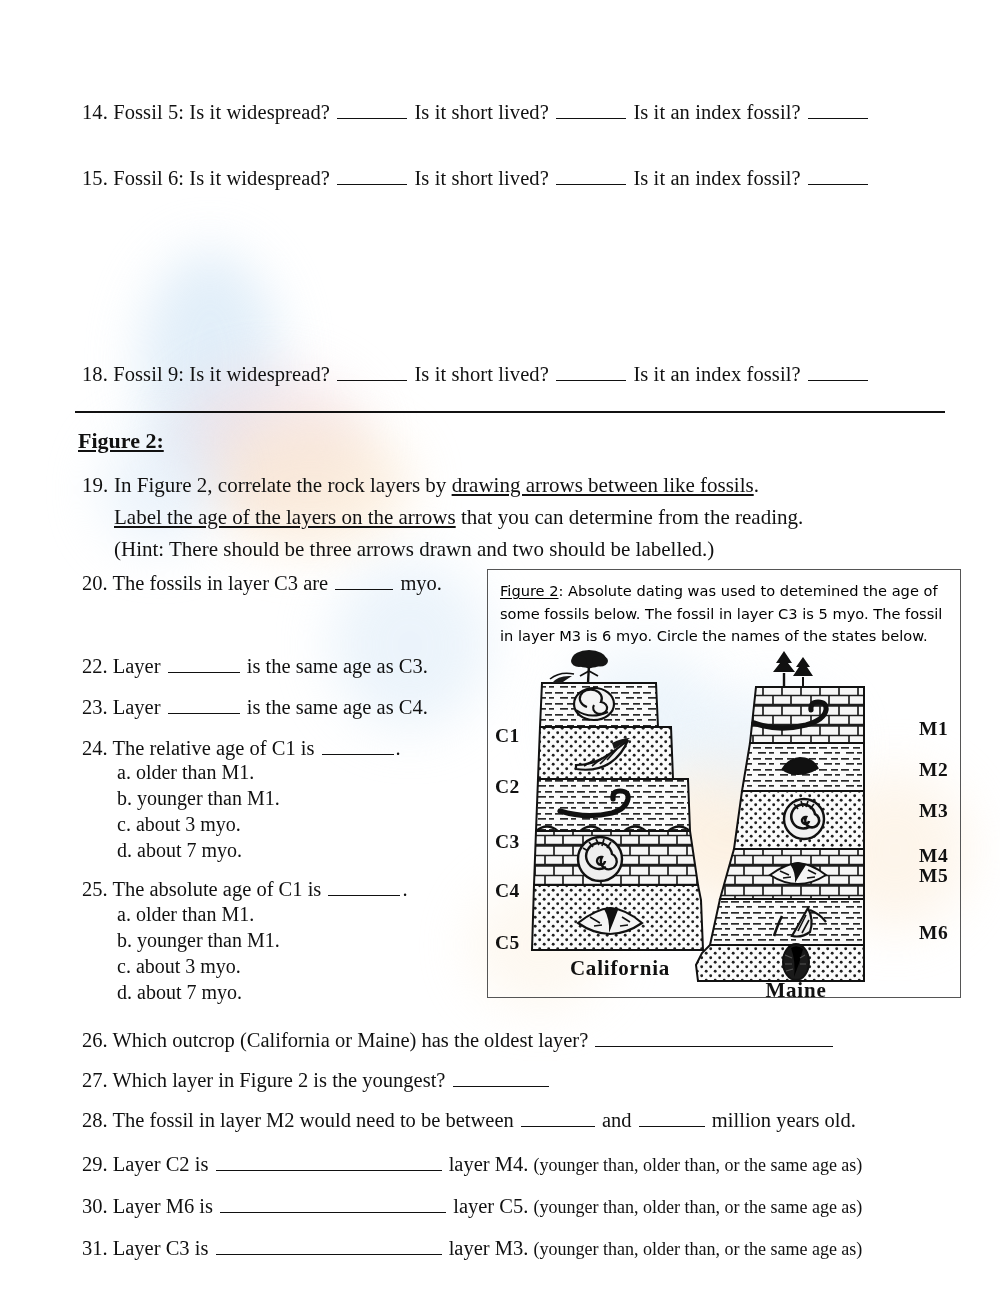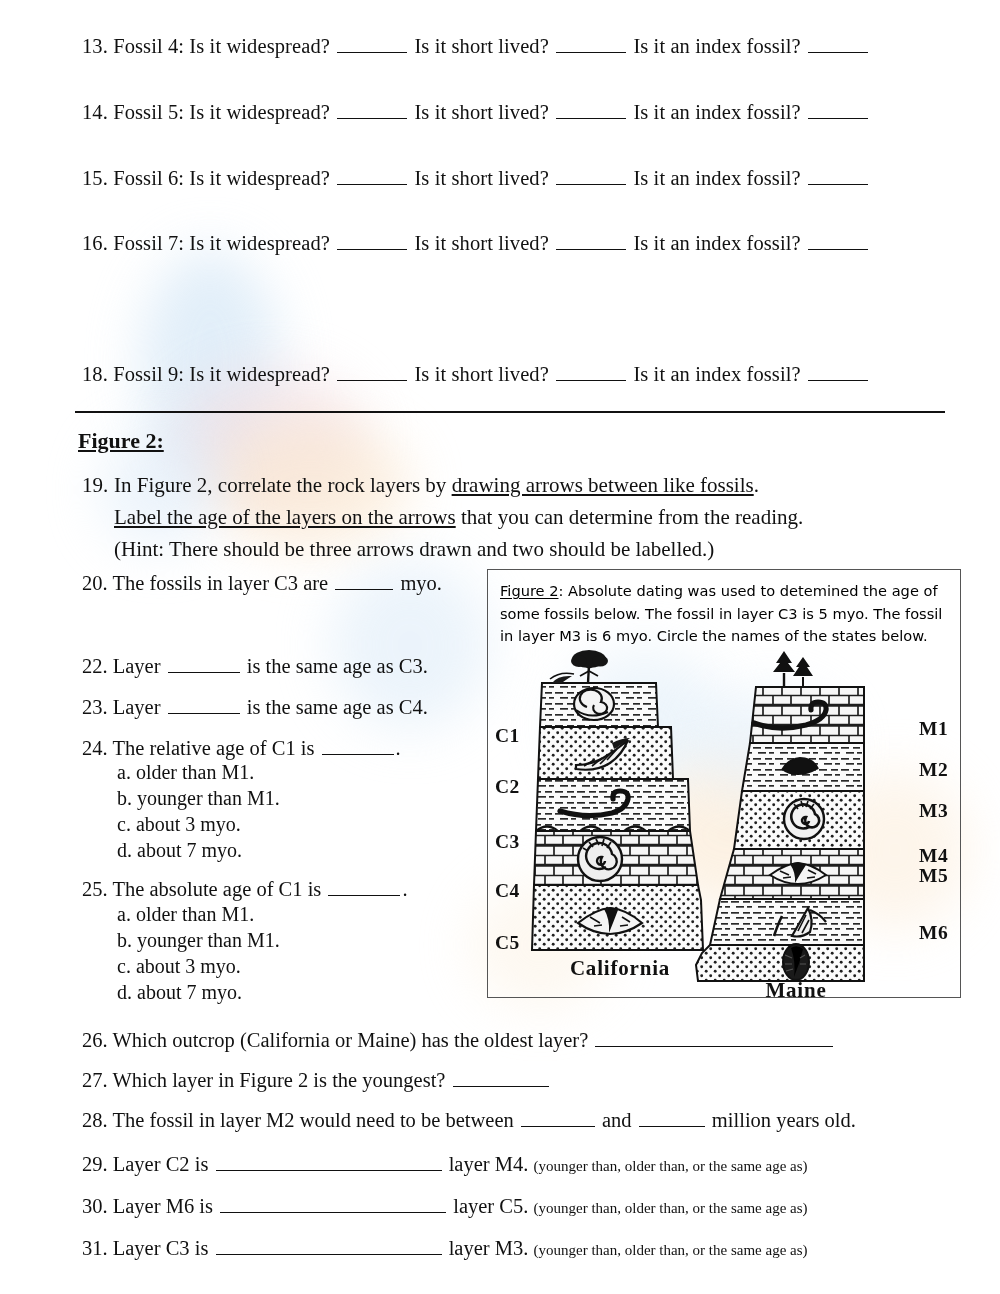--- a/index.html
+++ b/index.html
@@ -83,21 +83,21 @@
   #outcrops{position:absolute;left:488px;top:645px;width:472px;height:352px;}
   .layer-label{
     position:absolute;
     font-family:"Liberation Serif", serif;
     font-weight:bold;
     font-size:19.5px;
     letter-spacing:0.5px;
   }
 
   .tiny{
-    font-size:15px;
+    font-size:18px;
     letter-spacing:0;
   }
 </style>
 </head>
 <body>
 
 <div id="watermarks">
   <div class="blob" style="left:140px;top:250px;width:140px;height:230px;background:#d8e9f7;opacity:.75;"></div>
   <div class="blob" style="left:175px;top:370px;width:190px;height:140px;background:#f2dfe4;opacity:.65;"></div>
   <div class="blob" style="left:210px;top:420px;width:200px;height:130px;background:#fae6cd;opacity:.6;"></div>
@@ -105,29 +105,20 @@
   <div class="blob" style="left:330px;top:560px;width:160px;height:170px;background:#dcebf8;opacity:.55;"></div>
   <div class="blob" style="left:560px;top:650px;width:170px;height:150px;background:#e2eff9;opacity:.6;"></div>
   <div class="blob" style="left:640px;top:760px;width:190px;height:150px;background:#fbe9d2;opacity:.6;"></div>
   <div class="blob" style="left:820px;top:770px;width:150px;height:160px;background:#fbe9d2;opacity:.45;"></div>
   <div class="blob" style="left:700px;top:690px;width:140px;height:110px;background:#dcebf8;opacity:.45;"></div>
   <div class="blob" style="left:470px;top:880px;width:140px;height:130px;background:#fbeedb;opacity:.4;"></div>
 </div>
 
 <div id="page">
 
-  <div class="q-row" style="left:82px;top:34px;">
-    <span>13.</span>
-    <span>Fossil 4: Is it widespread?</span>
-    <span class="blank" style="width:70px;"></span>
-    <span>Is it short lived?</span>
-    <span class="blank" style="width:70px;"></span>
-    <span>Is it an index fossil?</span>
-    <span class="blank" style="width:60px;"></span>
-  </div>
 
   <div class="q-row" style="left:82px;top:100px;">
     <span>14.</span>
     <span>Fossil 5: Is it widespread?</span>
     <span class="blank" style="width:70px;"></span>
     <span>Is it short lived?</span>
     <span class="blank" style="width:70px;"></span>
     <span>Is it an index fossil?</span>
     <span class="blank" style="width:60px;"></span>
   </div>
@@ -135,29 +126,20 @@
   <div class="q-row" style="left:82px;top:166px;">
     <span>15.</span>
     <span>Fossil 6: Is it widespread?</span>
     <span class="blank" style="width:70px;"></span>
     <span>Is it short lived?</span>
     <span class="blank" style="width:70px;"></span>
     <span>Is it an index fossil?</span>
     <span class="blank" style="width:60px;"></span>
   </div>
 
-  <div class="q-row" style="left:82px;top:231px;">
-    <span>16.</span>
-    <span>Fossil 7: Is it widespread?</span>
-    <span class="blank" style="width:70px;"></span>
-    <span>Is it short lived?</span>
-    <span class="blank" style="width:70px;"></span>
-    <span>Is it an index fossil?</span>
-    <span class="blank" style="width:60px;"></span>
-  </div>
 
 
   <div class="q-row" style="left:82px;top:362px;">
     <span>18.</span>
     <span>Fossil 9: Is it widespread?</span>
     <span class="blank" style="width:70px;"></span>
     <span>Is it short lived?</span>
     <span class="blank" style="width:70px;"></span>
     <span>Is it an index fossil?</span>
     <span class="blank" style="width:60px;"></span>

